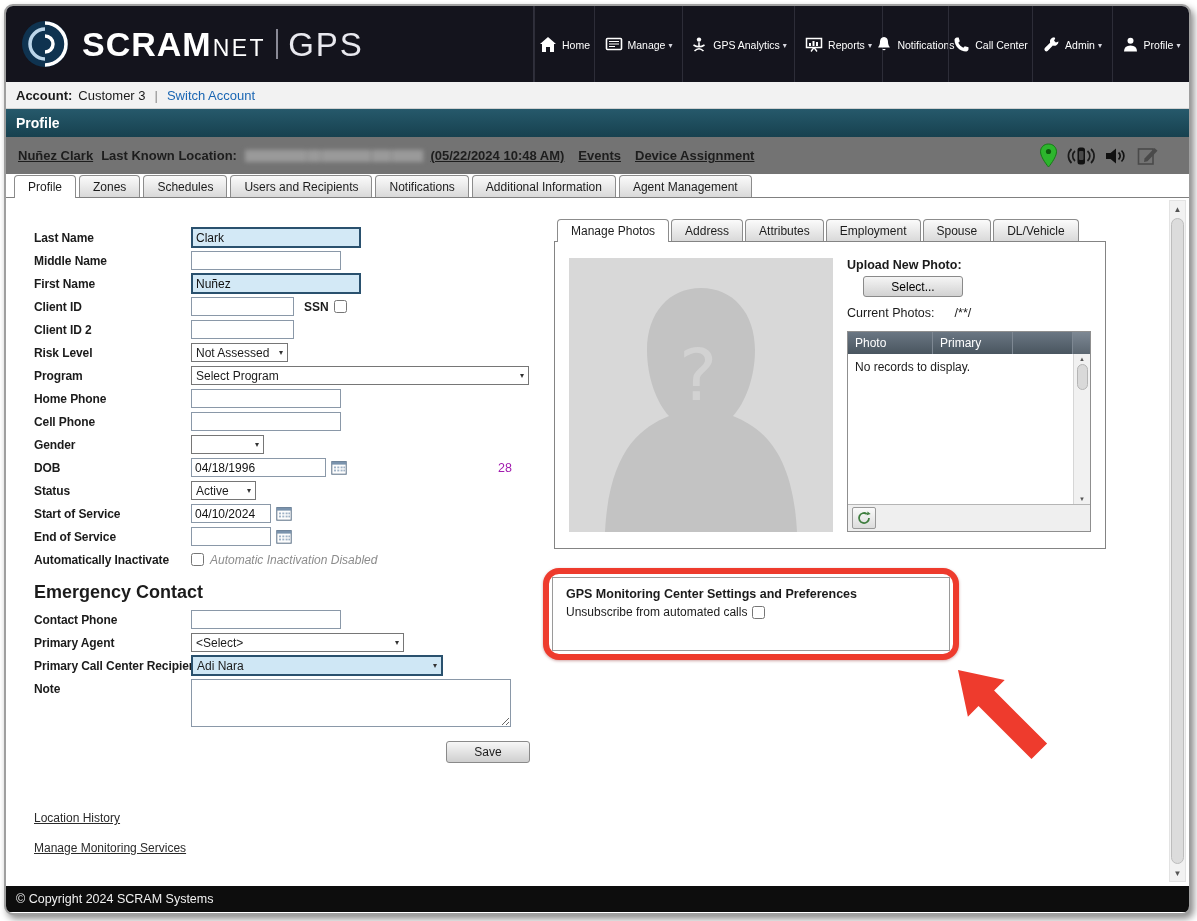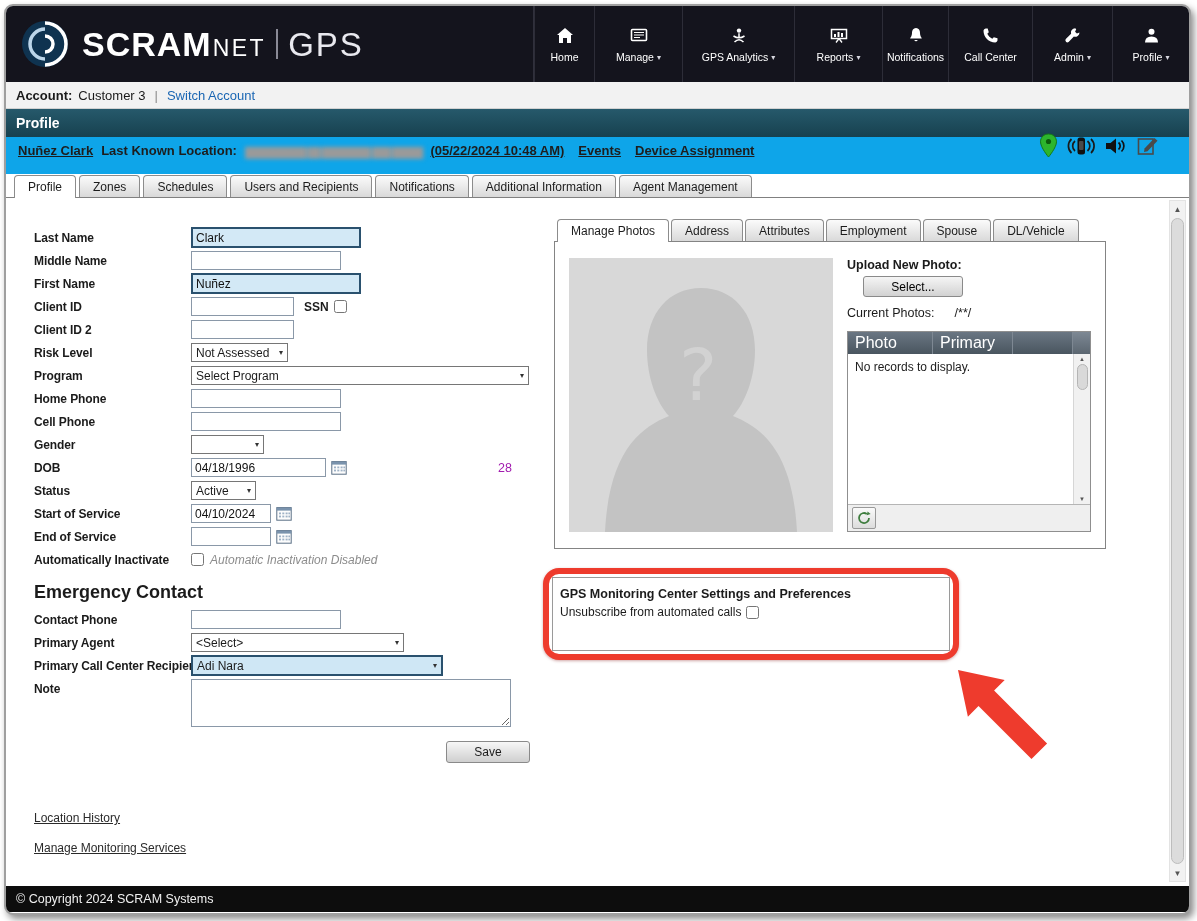--- a/index.html
+++ b/index.html
@@ -9,40 +9,40 @@
            overflow:hidden; box-shadow:3px 4px 7px rgba(0,0,0,.45); background:#fff; position:relative; }
 
   
   .topnav { height:76px; background:#14141d; display:flex; align-items:stretch; }
   .logo-area { flex:1; display:flex; align-items:center; gap:12px; padding-left:14px; border-right:1px solid #30303c; }
   .logo-text { display:flex; align-items:baseline; color:#fff; }
   .logo-scram { font-size:34px; font-weight:bold; letter-spacing:1px; }
   .logo-net { font-size:23px; letter-spacing:2.5px; margin-left:1px; }
   .logo-div { width:2px; height:30px; background:#8a8a96; margin:0 10px; align-self:center; }
   .logo-gps { font-size:33px; color:#e9e9ef; letter-spacing:2px; }
-  .nav-item { display:flex; flex-direction:column; align-items:center; justify-content:center; gap:5px;
+  .nav-item { display:flex; flex-direction:row; align-items:center; justify-content:center; gap:5px;
               border-left:1px solid #2d2d38; color:#fff; font-size:10.5px; cursor:pointer; padding-top:2px;text-align:right; }
   .nav-item .lblrow { display:flex; align-items:center; gap:3px; white-space:nowrap; }
   .caret { font-size:8px; color:#d6d6de; }
   .w-home{width:60px}.w-manage{width:88px}.w-analytics{width:112px}.w-reports{width:88px}
   .w-notif{width:66px}.w-call{width:84px}.w-admin{width:80px}.w-profile{width:77px}
 
   
   .account-bar { height:27px; background:#f2f2f2; border-bottom:1px solid #d2d2d2; display:flex; align-items:center;
                  padding-left:10px; font-size:13px; color:#1a1a1a; gap:6px; }
   .acct-label { font-weight:bold; }
   .acct-sep { color:#8a8a8a; margin:0 3px; }
   .switch-link { color:#1a66b3; cursor:pointer; text-decoration:none; }
 
   
   .title-bar { height:28px; background:linear-gradient(#26596b,#17414f); color:#fff; font-size:14px; font-weight:bold;
                line-height:28px; padding-left:10px; }
 
   
-  .client-bar { height:37px; background:#0ea5e9; display:flex; align-items:flex-end; padding:16px 12px; font-size:13px; gap:8px; }
+  .client-bar { height:37px; background:#737373; display:flex; align-items:center; padding:16px 12px; font-size:13px; gap:8px; }
   .client-name { font-weight:bold; color:#1d1d1d; text-decoration:underline; cursor:pointer; }
   .loc-label { font-weight:bold; color:#1d1d1d; }
   .redacted { color:#9a9a9a; font-size:10px; letter-spacing:-1px; filter:blur(2px); }
   .timestamp { font-weight:bold; color:#1d1d1d; text-decoration:underline; cursor:pointer; }
   .hdr-link { font-weight:bold; color:#1d1d1d; text-decoration:underline; margin-left:6px; cursor:pointer; }
   .client-icons { margin-left:auto; display:flex; align-items:center; gap:9px; padding-right:18px; }
   .cicon { display:inline-flex; cursor:pointer; }
 
   
   .tabstrip { height:24px; background:#fff; border-bottom:1px solid #808080; display:flex; align-items:flex-end;
@@ -84,39 +84,39 @@
   .photos { position:absolute; left:548px; top:20px; width:552px; }
   .ptabs { display:flex; align-items:flex-end; gap:2px; padding-left:3px; height:23px; }
   .pbox { border:1px solid #848484; background:#fff; height:308px; padding:16px 14px 12px; display:flex; gap:14px; }
   .photo-ph { width:264px; height:274px; flex:none; }
   .pright { flex:1; font-size:12px; color:#1b1b1b; }
   .upload-label { font-weight:bold; font-size:12.5px; }
   .select-btn { width:100px; height:21px; margin:4px 0 9px 16px; background:linear-gradient(#f5f5f5,#d2d2d2);
                 border:1px solid #8a8a8a; border-radius:3px; font:12px "Liberation Sans",sans-serif; cursor:pointer; }
   .current-label { font-weight:normal; font-size:12.5px; margin-bottom:11px; display:flex; gap:20px; }
   .pgrid { border:1px solid #8f8f8f; display:flex; flex-direction:column; height:201px; }
-  .pgrid-head { height:22px; background:linear-gradient(#6a7683,#49555f); color:#fff; display:flex; font-size:16px; flex:none; }
+  .pgrid-head { height:22px; background:linear-gradient(#6a7683,#49555f); color:#fff; display:flex; font-size:12px; flex:none; }
   .pgc { display:flex; align-items:center; padding-left:7px; border-right:1px solid #7e8893; }
   .pgc1 { width:85px; } .pgc2 { width:80px; } .pgc3 { flex:1; border-right:1px solid #7e8893; }
   .pgc4 { width:17px; border-right:none; background:linear-gradient(#7d8894,#5b6670); }
   .pgrid-body { flex:1; background:#fff; display:flex; }
   .pg-empty { flex:1; padding:6px 0 0 7px; font-size:12px; }
   .mini-scroll { width:17px; background:#f1f1f1; border-left:1px solid #d6d6d6; display:flex; flex-direction:column;
                  align-items:center; font-size:6px; color:#555; padding:2px 0; }
   .ms-thumb { width:11px; height:26px; background:#d9d9d9; border:1px solid #b5b5b5; border-radius:6px; margin-top:2px; }
   .ms-spacer { flex:1; }
   .pgrid-foot { height:27px; background:#efefef; border-top:1px solid #b5b5b5; display:flex; align-items:center;
                 padding-left:4px; flex:none; }
   .refresh-btn { width:24px; height:22px; border:1px solid #999; border-radius:2px;
                  background:linear-gradient(#fafafa,#dcdcdc); display:flex; align-items:center; justify-content:center; cursor:pointer; }
 
   
   .gps-callout { position:absolute; left:537px; top:370px; width:416px; height:92px; border:6px solid #ee3b2d;
                  border-radius:16px; padding:3px; background:#fff; box-shadow:0 1px 3px rgba(120,0,0,.35); }
-  .gps-inner { width:100%; height:100%; border:1px solid #9a9a9a; background:#fff; padding:9px 7px; }
+  .gps-inner { width:100%; height:100%; border:1px solid #9a9a9a; background:#fff; padding:9px 13px; }
   .gps-title { font-weight:bold; font-size:12.5px; color:#1b1b1b; margin-bottom:4px; }
   .gps-row { font-size:12px; color:#1b1b1b; display:flex; align-items:center; gap:5px; }
 
   .red-arrow { position:absolute; left:942px; top:462px; }
 
   
   .bottom-link { position:absolute; left:28px; font-size:12px; color:#2a2a2a; text-decoration:underline; cursor:pointer; }
   .lh { top:613px; } .mm { top:643px; }
 
   

